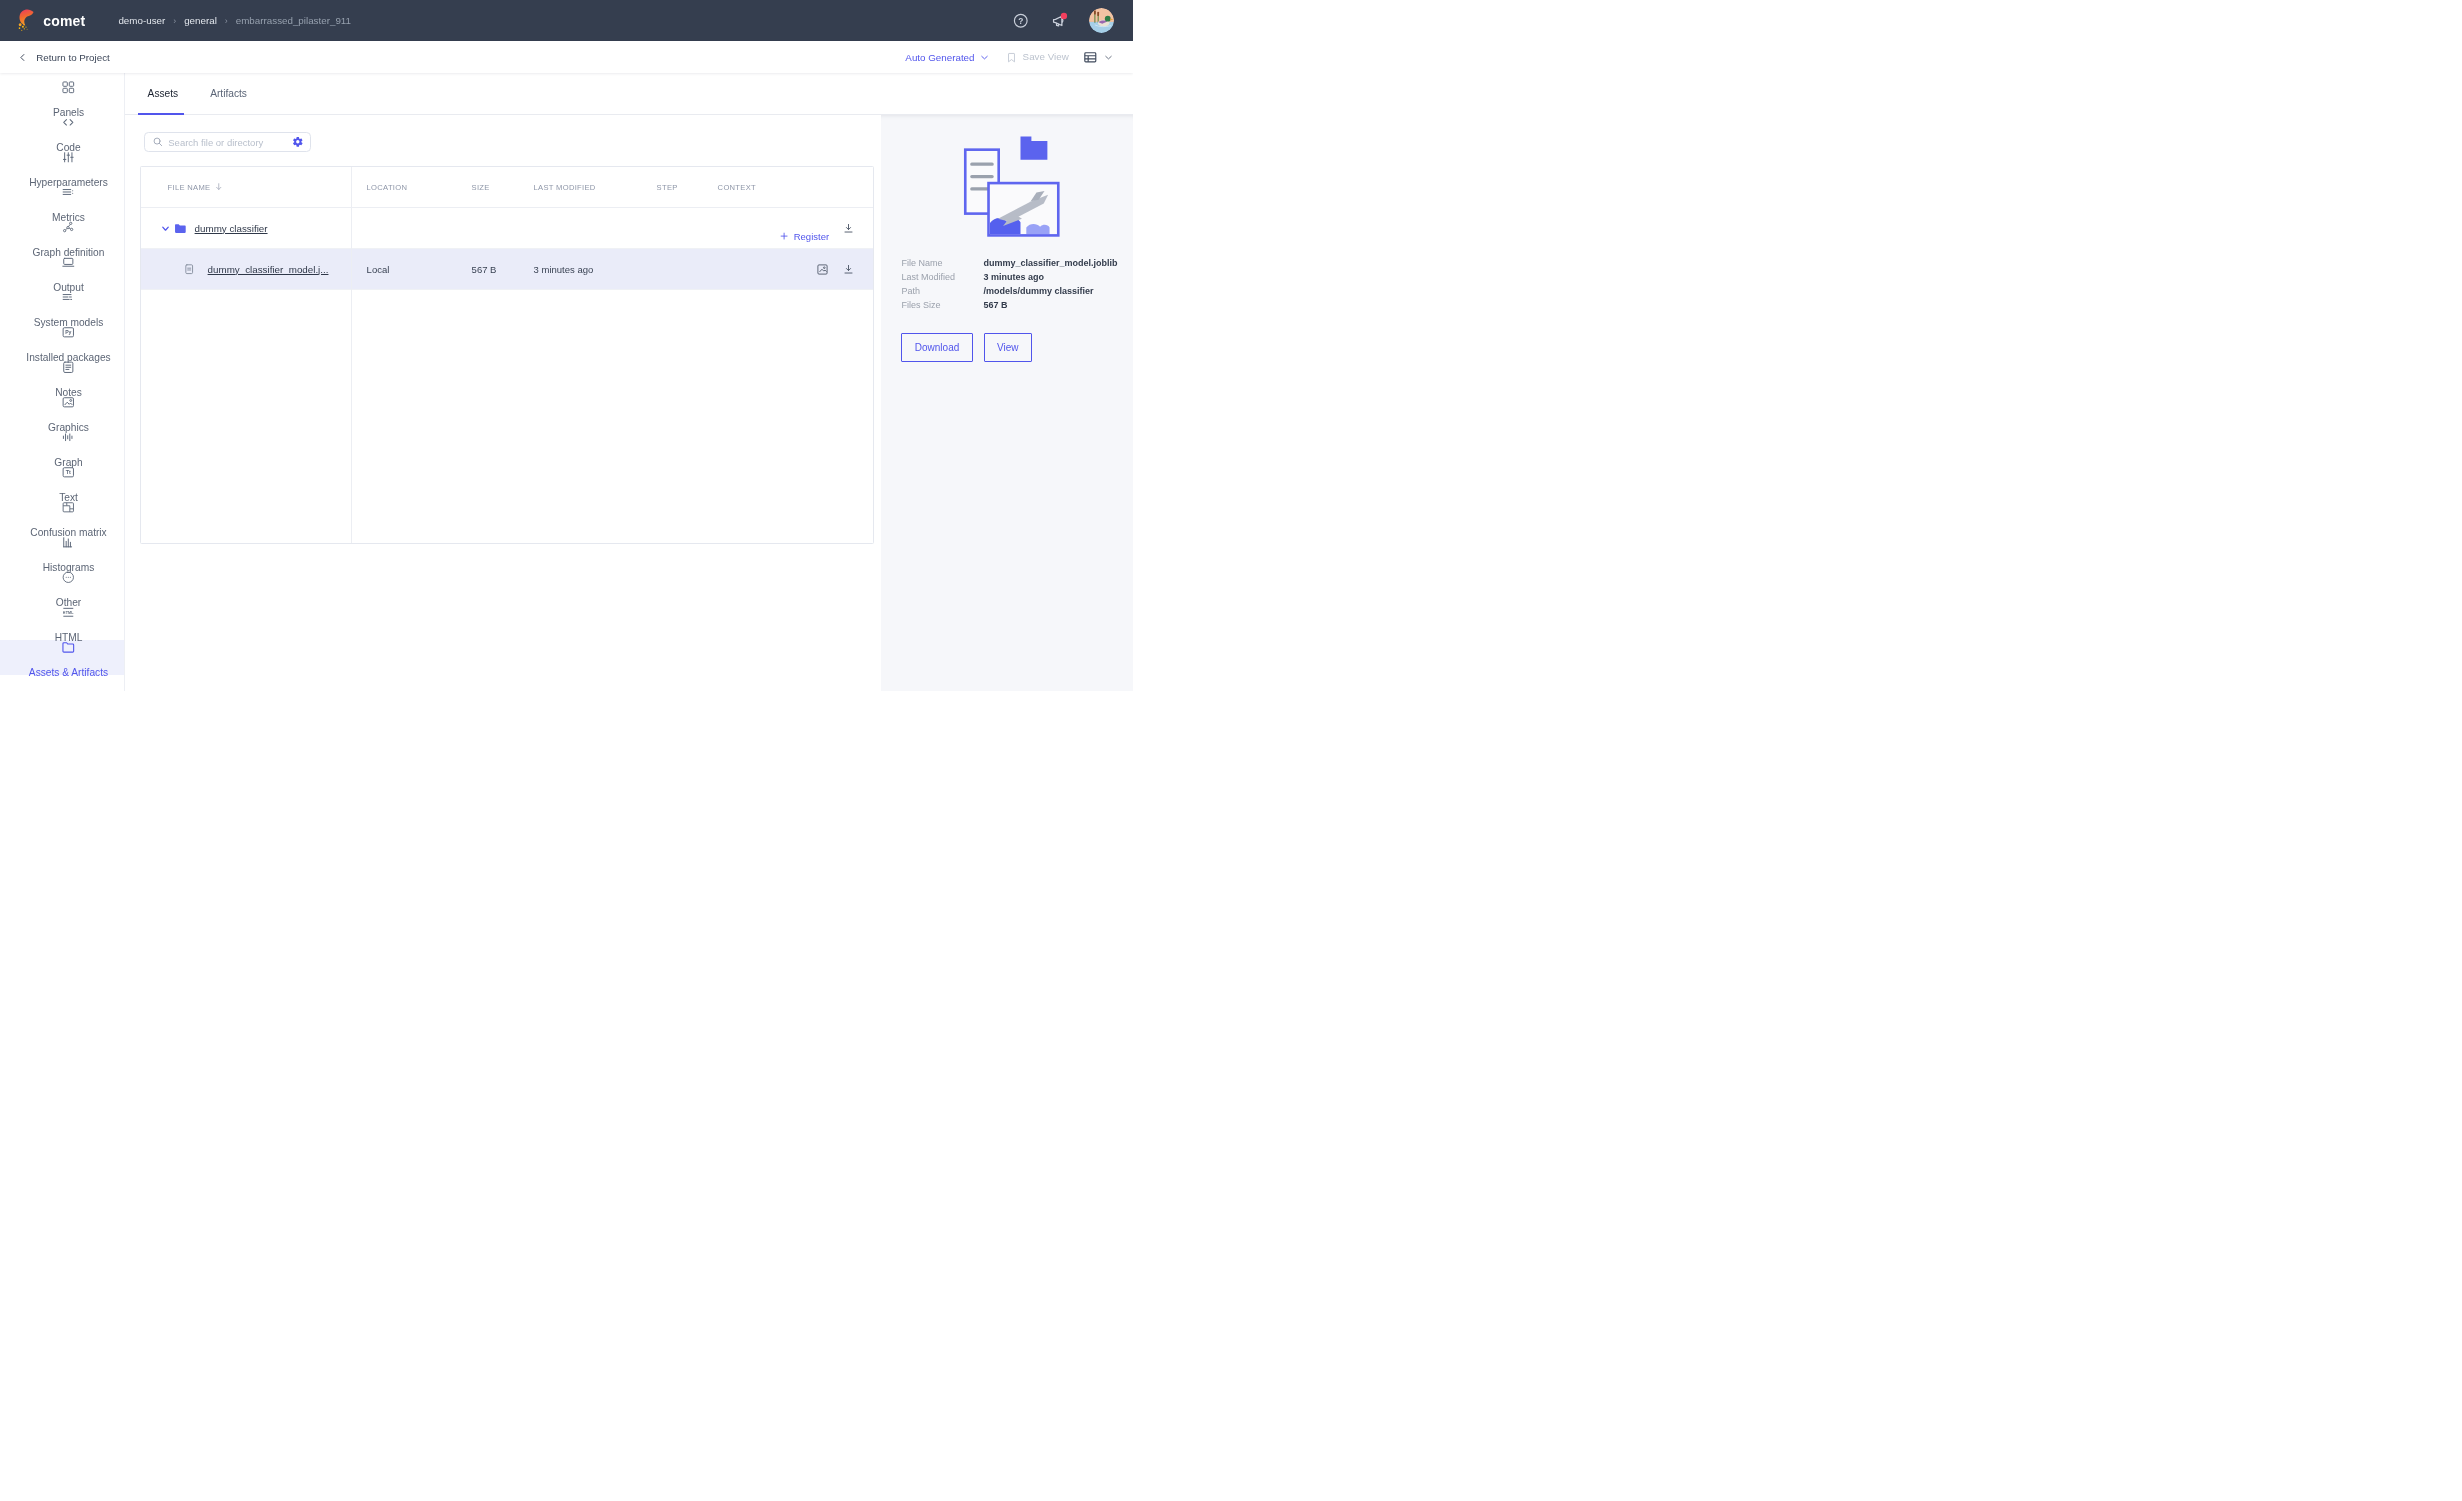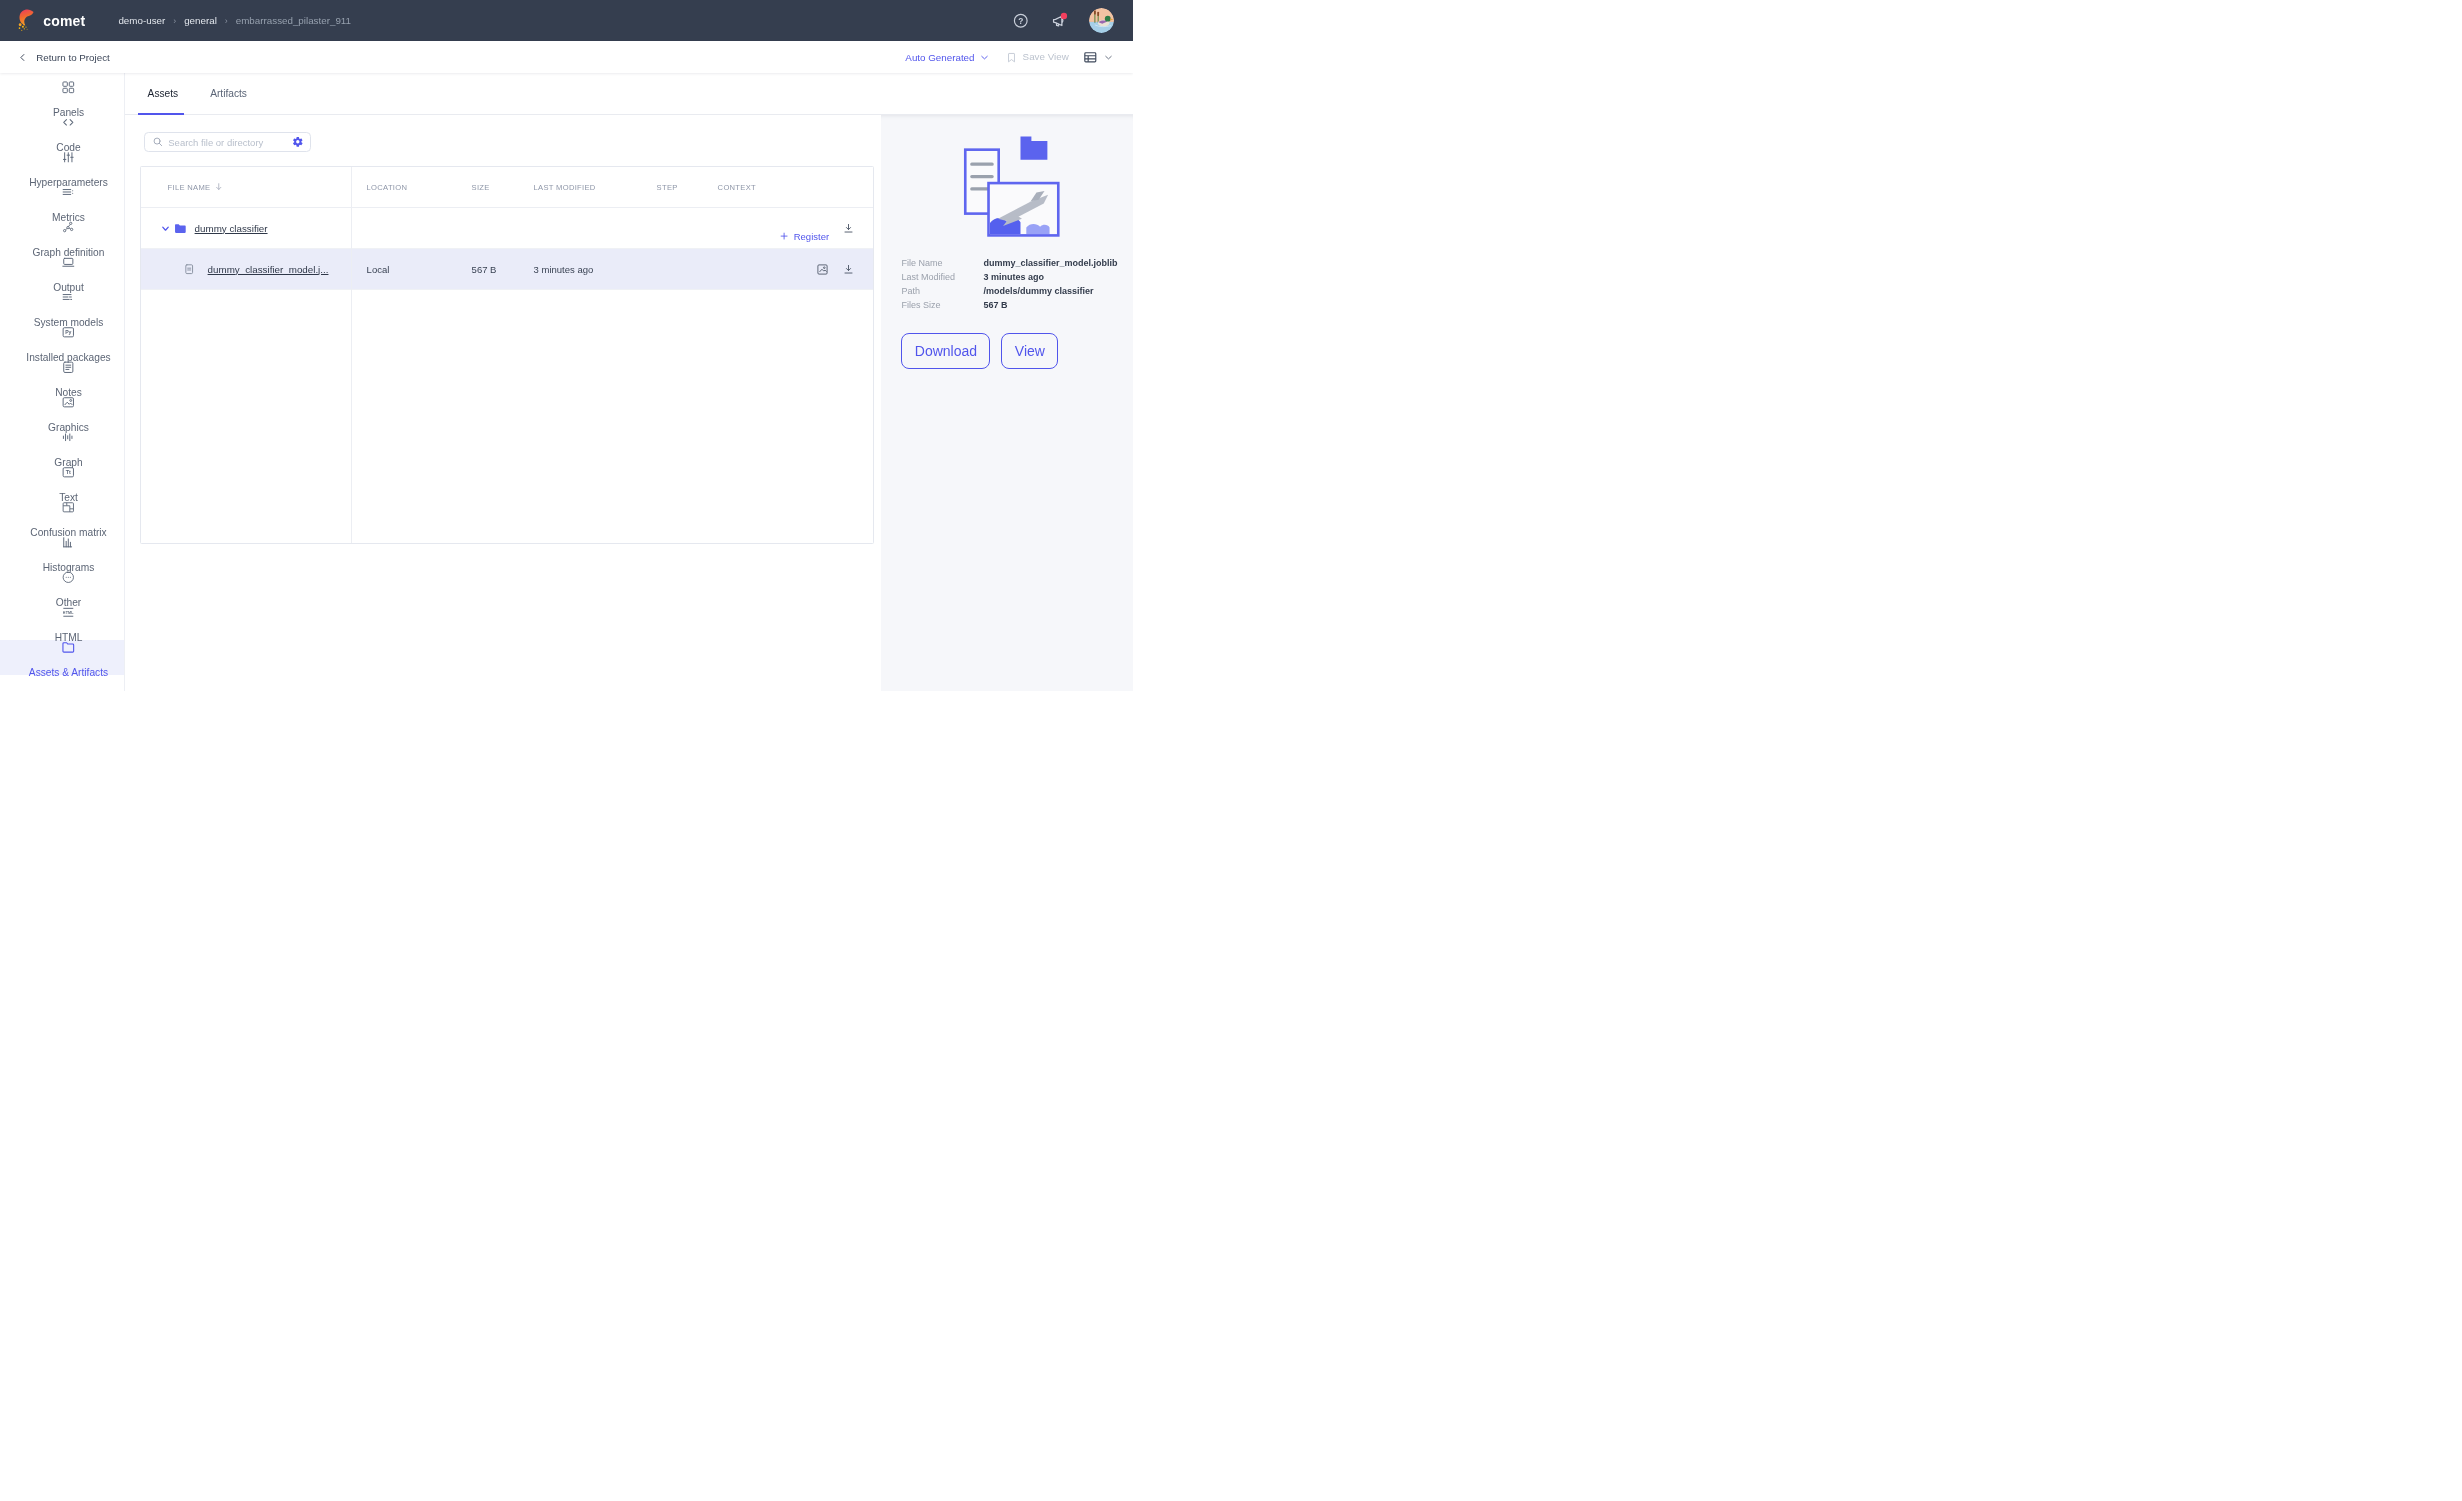--- a/index.html
+++ b/index.html
@@ -71,21 +71,21 @@
   
   .rightcol{width:252px;display:flex;flex-direction:column;flex-shrink:0;}
   .right-spacer{height:42px;background:#fff;border-bottom:0.7px solid #E9EBF0;}
   .panel{flex:1;background:var(--panel-bg);position:relative;box-shadow:inset 0 4.4px 4.4px -3.6px rgba(40,50,70,.10);}
   .illus{margin:20.4px auto 0;width:109px;height:102px;display:block;position:relative;left:5.1px;}
   .details{margin-top:19px;padding-left:20.4px;}
   .drow{display:flex;line-height:14px;}
   .dlabel{width:82px;font-size:9px;color:#9BA1AC;flex-shrink:0;}
   .dvalue{font-size:9px;color:#333C4C;font-weight:bold;}
   .btnrow{margin-top:20.4px;padding-left:20.4px;display:flex;gap:11px;}
-  .obtn{height:36px;padding:0 12.4px;border:0.7px solid var(--accent);border-radius:8px;background:transparent;color:var(--accent);font-size:14px;font-family:inherit;cursor:pointer;display:flex;align-items:center;}
+  .obtn{height:29px;padding:0 12.4px;border:0.7px solid var(--accent);border-radius:1px;background:transparent;color:var(--accent);font-size:10px;font-family:inherit;cursor:pointer;display:flex;align-items:center;}
 
   svg{display:block;}
 </style>
 </head>
 <body>
 
 <div class="app">
 
   <div class="topbar">
     <div class="logo">

